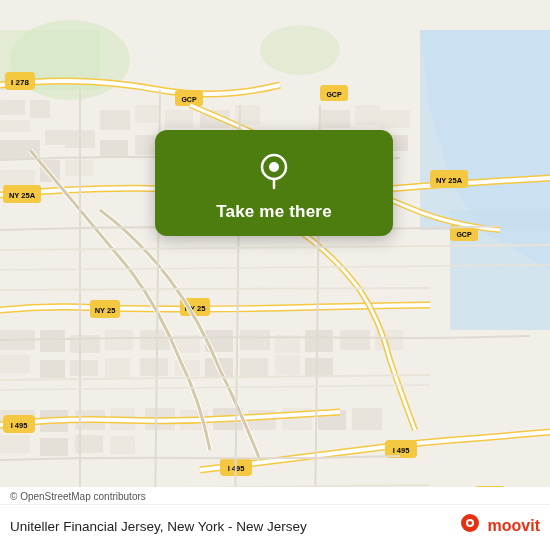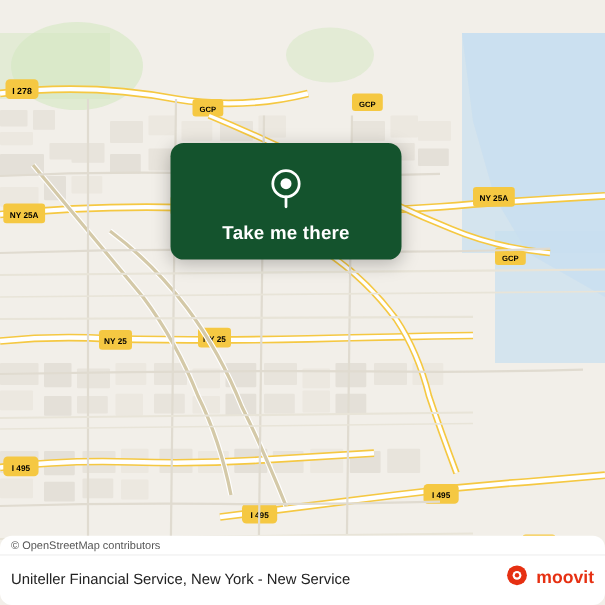--- a/index.html
+++ b/index.html
@@ -36,22 +36,22 @@
       left: 0;
       width: 100%;
       height: 100%;
     }
 
     
     .action-card {
       position: absolute;
       top: 130px;
       left: 155px;
-      width: 210px;
-      background: #14532d;
+      width: 238px;
+      background: #4d7c0f;
       border-radius: 12px;
       display: flex;
       flex-direction: column;
       align-items: center;
       padding: 18px 16px 14px;
       box-shadow: 0 4px 16px rgba(0,0,0,0.25);
       z-index: 10;
       text-align: center;
     }
 
@@ -70,21 +70,20 @@
 
     
     .bottom-bar {
       position: absolute;
       bottom: 0;
       left: 0;
       width: 100%;
       background: #fff;
       z-index: 20;
       padding: 0;
-      border-radius: 11px;
     }
 
     .attribution {
       font-size: 10px;
       color: #555;
       padding: 4px 10px 2px;
     }
 
     .location-bar {
       display: flex;
@@ -296,21 +295,21 @@
       <path d="M 22 31 L 22 40" stroke="white" stroke-width="2.5" stroke-linecap="round"></path>
     </svg>
     <span class="action-button-text">Take me there</span>
   </div>
 
   <div class="bottom-bar">
     <div class="attribution">
       <span>© OpenStreetMap contributors</span>
     </div>
     <div class="location-bar">
-      <span class="location-text">Uniteller Financial Service, New York - New Service</span>
+      <span class="location-text">Uniteller Financial Jersey, New York - New Jersey</span>
       <div class="moovit-logo">
 
         <svg class="moovit-pin" viewBox="0 0 28 28">
           <ellipse cx="14" cy="11" rx="9" ry="9" fill="#e63012"></ellipse>
           <path d="M 14 20 Q 10 16 10 12 A4 4 0 0 1 18 12 Q 18 16 14 20Z" fill="#e63012"></path>
           <circle cx="14" cy="11" r="4" fill="white"></circle>
           <circle cx="14" cy="11" r="2" fill="#e63012"></circle>
         </svg>
         <span class="moovit-text">moovit</span>
       </div>

